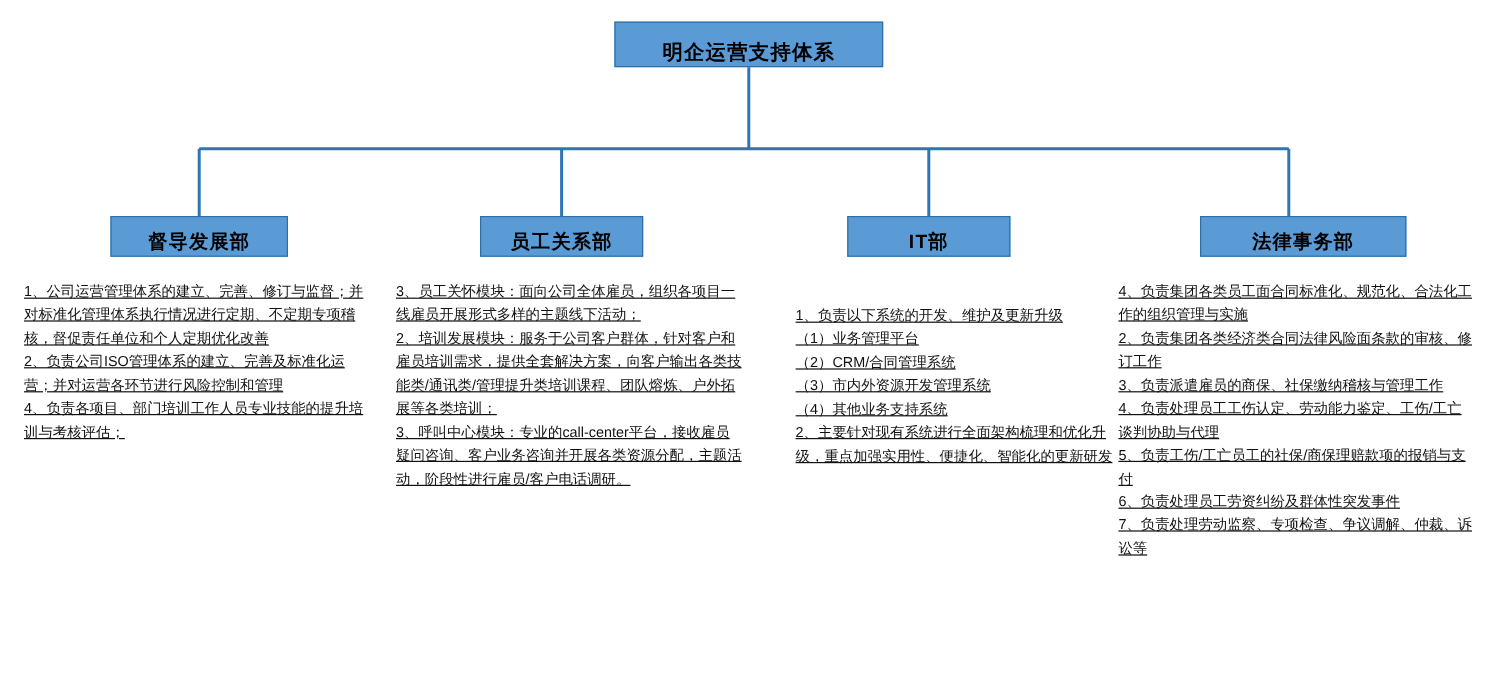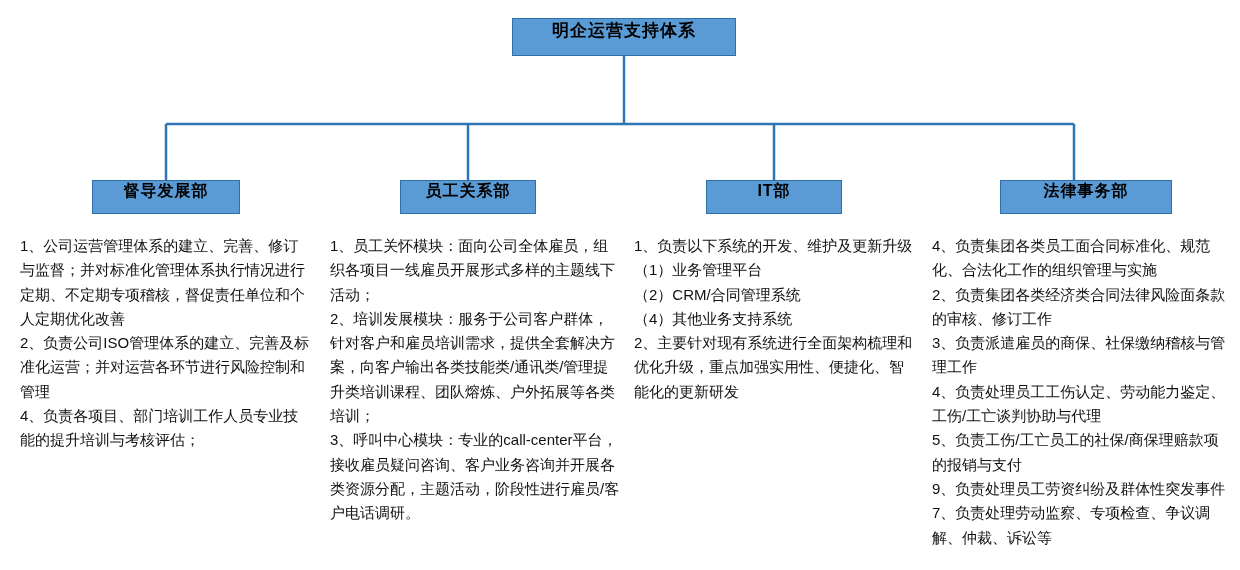--- a/index.html
+++ b/index.html
@@ -27,21 +27,21 @@
     pointer-events: none;
   }
   .node-box {
     position: absolute;
     box-sizing: border-box;
     background: #5b9bd5;
     border: 1px solid #2f6fa8;
     color: #000000;
     font-weight: bold;
     display: flex;
-    align-items: flex-start;
+    align-items: flex-end;
     justify-content: center;
     letter-spacing: 1px;
   }
   .root-box {
     left: 512px;
     top: 18px;
     width: 224px;
     height: 38px;
     font-size: 17px;
   }
@@ -50,32 +50,33 @@
     font-size: 16px;
   }
   .dept-1 { left: 92px;  top: 180px; width: 148px; }
   .dept-2 { left: 400px; top: 180px; width: 136px; }
   .dept-3 { left: 706px; top: 180px; width: 136px; }
   .dept-4 { left: 1000px; top: 180px; width: 172px; }
 
   .col {
     position: absolute;
     box-sizing: border-box;
-    font-size: 15px;
+    font-size: 12px;
     line-height: 1.62;
     color: #111111;
     top: 234px;
     text-align: left;
+    text-decoration: underline;
   }
   .col p {
     margin: 0;
   }
   .col-1 { left: 20px;  width: 290px; }
   .col-2 { left: 330px; width: 290px; }
-  .col-3 { left: 634px; width: 280px; }
+  .col-3 { left: 663px; width: 280px; margin-top: 20px; }
   .col-4 { left: 932px; width: 296px; }
 </style>
 </head>
 <body>
 
 <div id="canvas">
 
   <svg id="connectors" viewBox="0 0 1240 570">
 
     <path d="M624 56 L624 124" stroke="#2e75b6" stroke-width="2.5" fill="none"></path>
@@ -105,36 +106,37 @@
     <span>法律事务部</span>
   </div>
 
   <div class="col col-1">
     <p>1、公司运营管理体系的建立、完善、修订与监督；并对标准化管理体系执行情况进行定期、不定期专项稽核，督促责任单位和个人定期优化改善</p>
     <p>2、负责公司ISO管理体系的建立、完善及标准化运营；并对运营各环节进行风险控制和管理</p>
     <p>4、负责各项目、部门培训工作人员专业技能的提升培训与考核评估；</p>
   </div>
 
   <div class="col col-2">
-    <p>1、员工关怀模块：面向公司全体雇员，组织各项目一线雇员开展形式多样的主题线下活动；</p>
+    <p>3、员工关怀模块：面向公司全体雇员，组织各项目一线雇员开展形式多样的主题线下活动；</p>
     <p>2、培训发展模块：服务于公司客户群体，针对客户和雇员培训需求，提供全套解决方案，向客户输出各类技能类/通讯类/管理提升类培训课程、团队熔炼、户外拓展等各类培训；</p>
     <p>3、呼叫中心模块：专业的call-center平台，接收雇员疑问咨询、客户业务咨询并开展各类资源分配，主题活动，阶段性进行雇员/客户电话调研。</p>
   </div>
 
   <div class="col col-3">
     <p>1、负责以下系统的开发、维护及更新升级</p>
     <p>（1）业务管理平台</p>
     <p>（2）CRM/合同管理系统</p>
+    <p>（3）市内外资源开发管理系统</p>
     <p>（4）其他业务支持系统</p>
     <p>2、主要针对现有系统进行全面架构梳理和优化升级，重点加强实用性、便捷化、智能化的更新研发</p>
   </div>
 
   <div class="col col-4">
     <p>4、负责集团各类员工面合同标准化、规范化、合法化工作的组织管理与实施</p>
     <p>2、负责集团各类经济类合同法律风险面条款的审核、修订工作</p>
     <p>3、负责派遣雇员的商保、社保缴纳稽核与管理工作</p>
     <p>4、负责处理员工工伤认定、劳动能力鉴定、工伤/工亡谈判协助与代理</p>
     <p>5、负责工伤/工亡员工的社保/商保理赔款项的报销与支付</p>
-    <p>9、负责处理员工劳资纠纷及群体性突发事件</p>
+    <p>6、负责处理员工劳资纠纷及群体性突发事件</p>
     <p>7、负责处理劳动监察、专项检查、争议调解、仲裁、诉讼等</p>
   </div>
 
 </div>
 
 </body></html>

